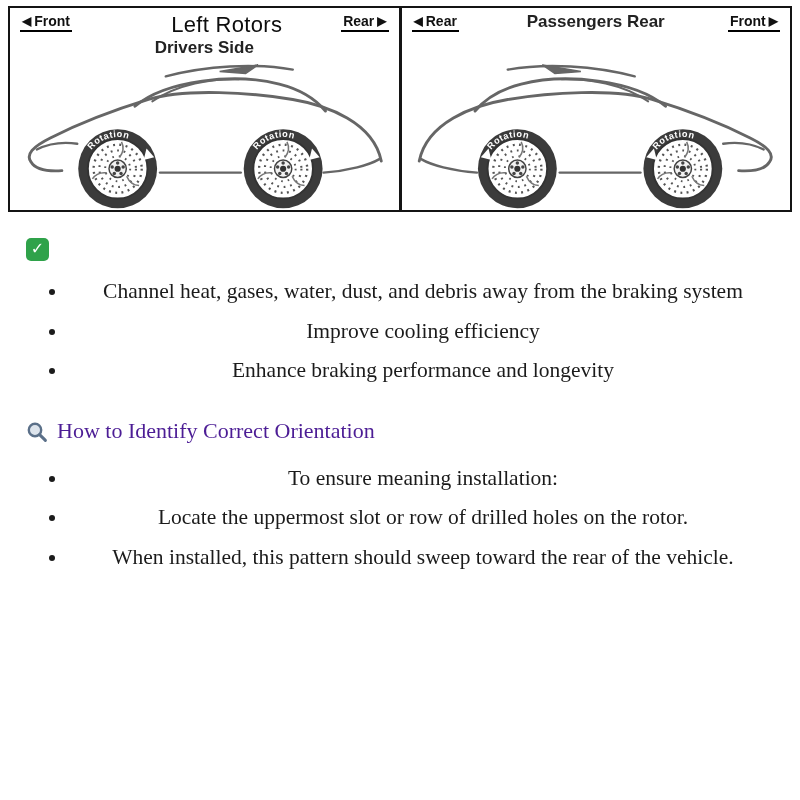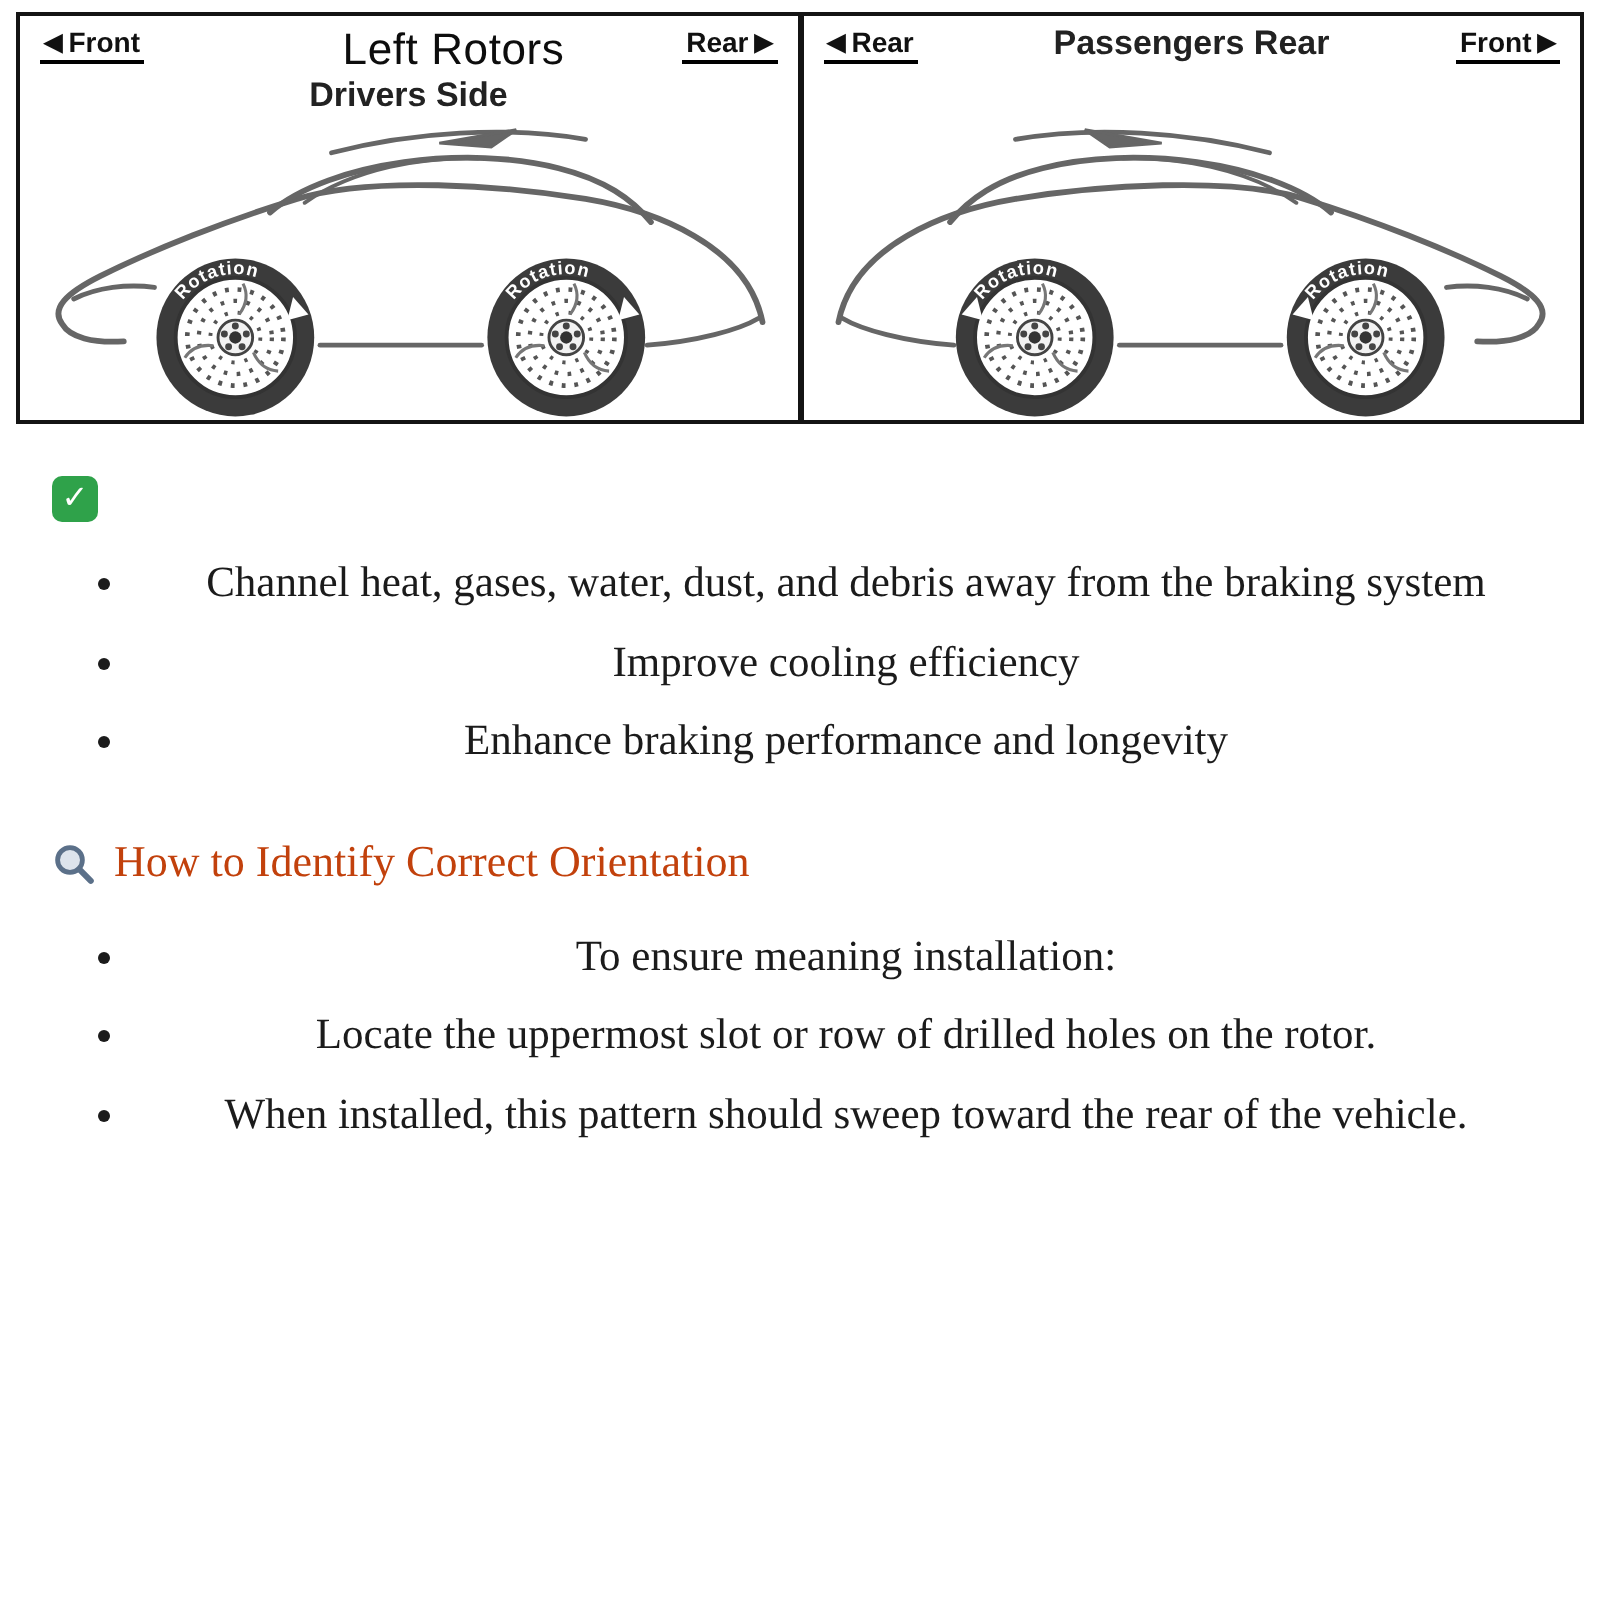--- a/index.html
+++ b/index.html
@@ -22,21 +22,21 @@
   .panel-sub{font-size:17px;font-weight:bold;color:#222;margin-top:0px;}
   .car-svg{width:100%;height:152px;display:block;margin-top:4px;}
   .rot-text{font-family:"Liberation Sans",sans-serif;font-size:9.5px;font-weight:bold;
             fill:#ffffff;letter-spacing:.6px;}
 
   
   .content{padding:0 26px;font-size:21.5px;line-height:1.56;}
   .content p{margin:10px 0 14px;}
   .sec-heading{font-size:22px;font-weight:bold;margin:26px 0 14px;display:flex;
                align-items:center;gap:9px;color:#121212;}
-  .sec-heading.regular{font-weight:normal;color:#c2410c;}
+  .sec-heading.regular{font-weight:normal;color:#4c1d95;}
   .check-icon{display:inline-flex;align-items:center;justify-content:center;
               width:23px;height:23px;border-radius:5px;flex:0 0 auto;
               background:var(--check-green,#2fa24a);color:#fff;font-size:16px;
               font-family:"DejaVu Sans",sans-serif;font-weight:bold;}
   .content ul{margin:8px 0 20px;padding-left:42px;}
   .content li{margin:2px 0 6px;padding-left:4px;text-align:center;}
   .magnifier-icon{flex:0 0 auto;margin-top:2px;}
 </style>
 </head>
 <body>

